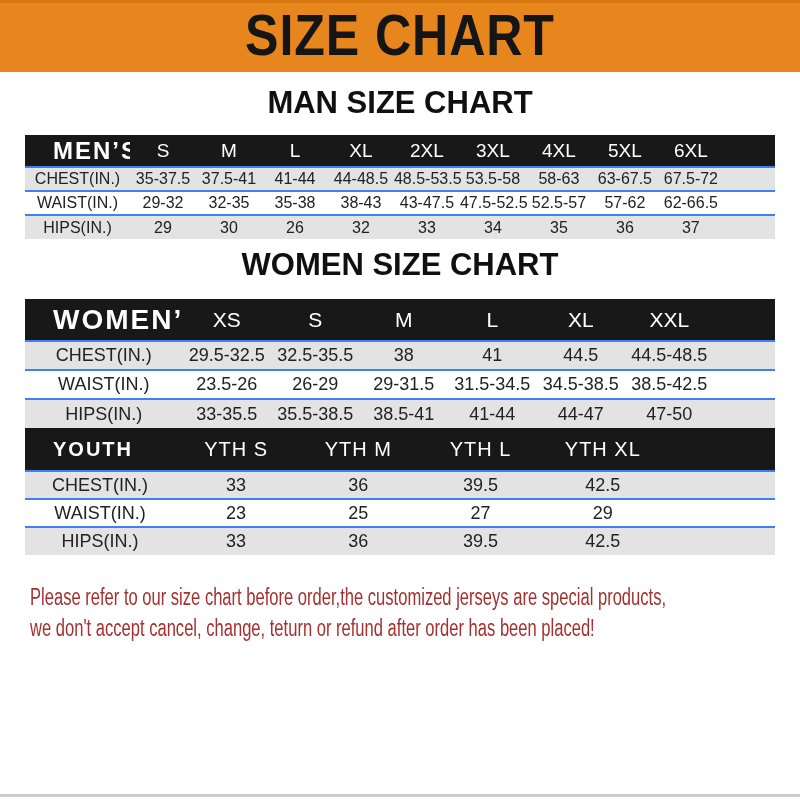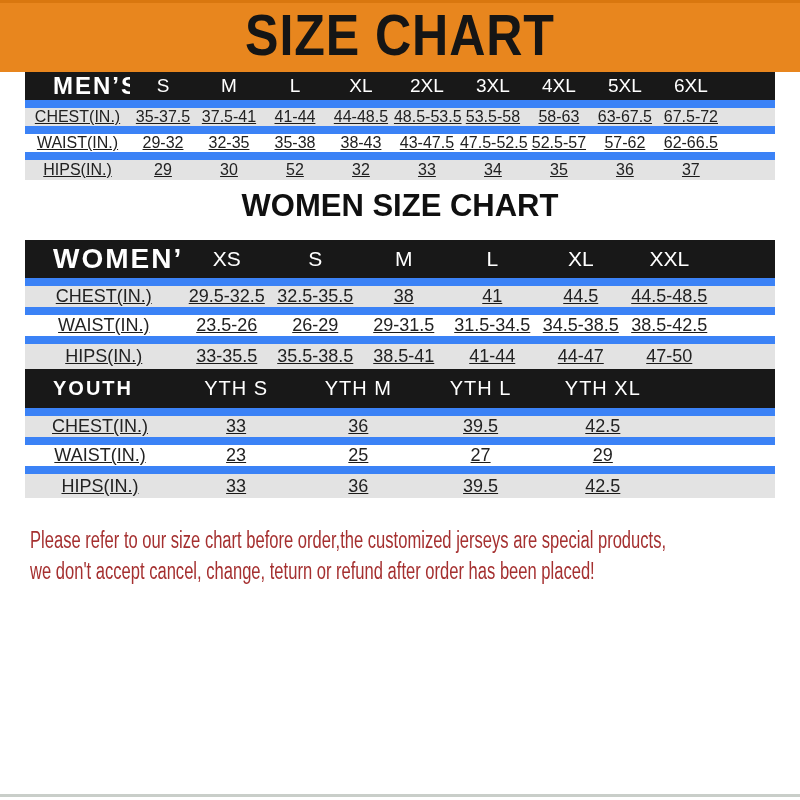--- a/index.html
+++ b/index.html
@@ -42,21 +42,21 @@
   table.size-table{
     width:750px;margin:0 auto;border-collapse:collapse;table-layout:fixed;
   }
   table.size-table thead th{
     background:var(--bar-bg);color:#fff;font-weight:normal;text-align:center;
     white-space:nowrap;overflow:hidden;
   }
   table.size-table thead th.bar-label{
     font-weight:bold;text-align:left;padding-left:28px;letter-spacing:2px;margin-top:20px;
   }
-  table.size-table tbody tr{border-top:8px solid #3b82f6;text-decoration:underline;}
+  table.size-table tbody tr{border-top:2px solid #3b82f6;}
   table.size-table tbody tr:nth-child(odd){background:var(--row-gray);}
   table.size-table tbody tr:nth-child(even){background:#fff;}
   table.size-table th,table.size-table td{
     text-align:center;vertical-align:middle;white-space:nowrap;padding:0;
   }
   table.size-table tbody th.row-label{font-weight:normal;color:#222;}
   table.size-table tbody td{color:#222;}
 
   .s0 thead th{height:32px;font-size:19px;}
   .s0 thead th.bar-label{font-size:24px;}
@@ -82,20 +82,21 @@
 </head>
 <body>
 
 <div class="page">
 
   <header class="banner">
     <div class="banner-title">SIZE CHART</div>
   </header>
 
   <section class="s0">
+    <h2 class="section-heading">MAN SIZE CHART</h2>
     <table class="size-table">
         <colgroup>
           <col style="width:14%">
           <col style="width:8.8%">
           <col style="width:8.8%">
           <col style="width:8.8%">
           <col style="width:8.8%">
           <col style="width:8.8%">
           <col style="width:8.8%">
           <col style="width:8.8%">
@@ -142,21 +143,21 @@
             <td>47.5-52.5</td>
             <td>52.5-57</td>
             <td>57-62</td>
             <td>62-66.5</td>
             <td class="spacer"></td>
           </tr>
           <tr>
             <th class="row-label">HIPS(IN.)</th>
             <td>29</td>
             <td>30</td>
-            <td>52</td>
+            <td>26</td>
             <td>32</td>
             <td>33</td>
             <td>34</td>
             <td>35</td>
             <td>36</td>
             <td>37</td>
             <td class="spacer"></td>
           </tr>
         </tbody>
       </table>

